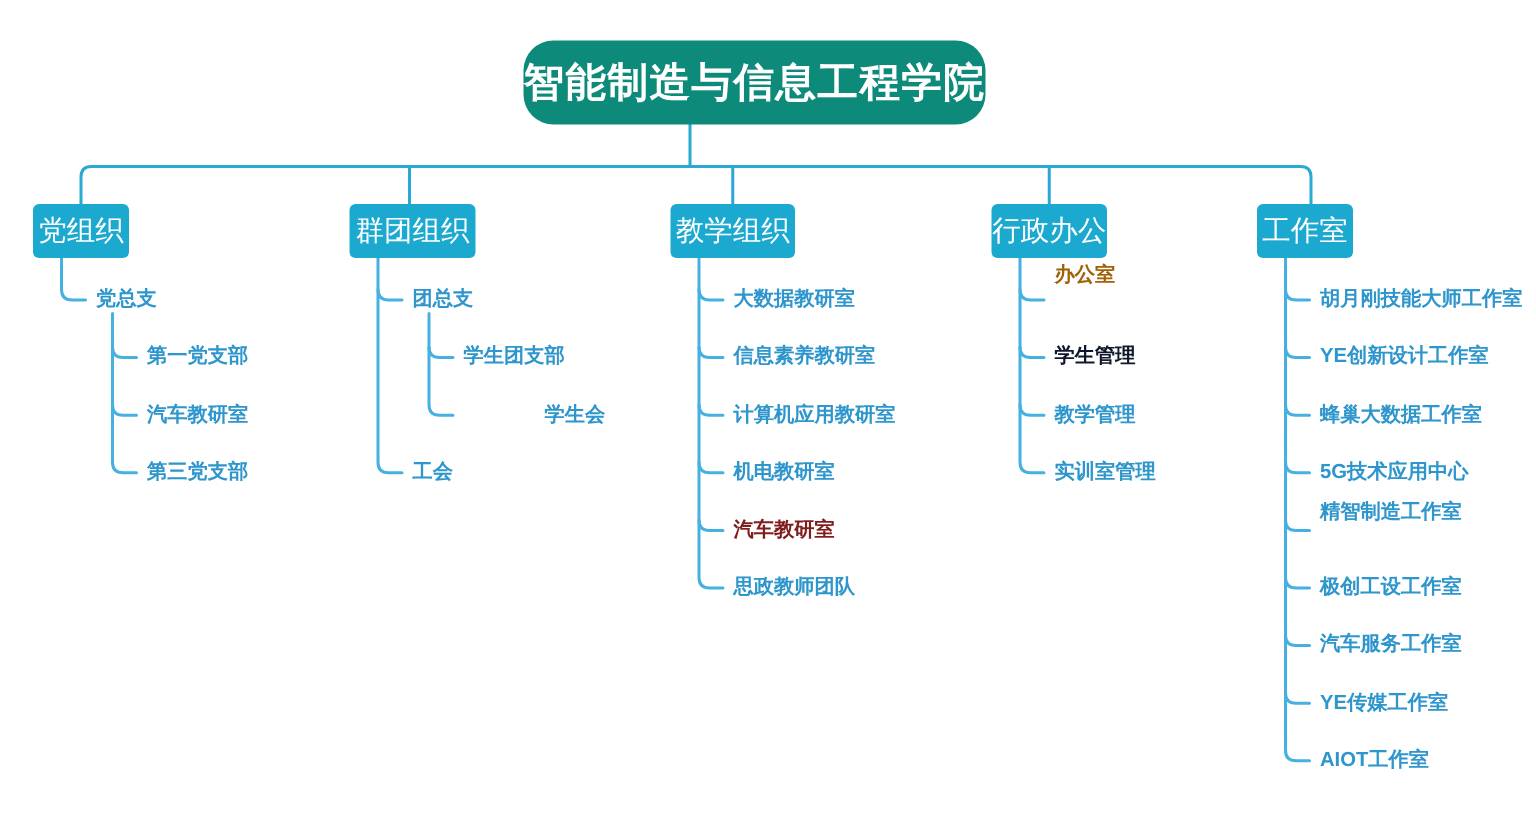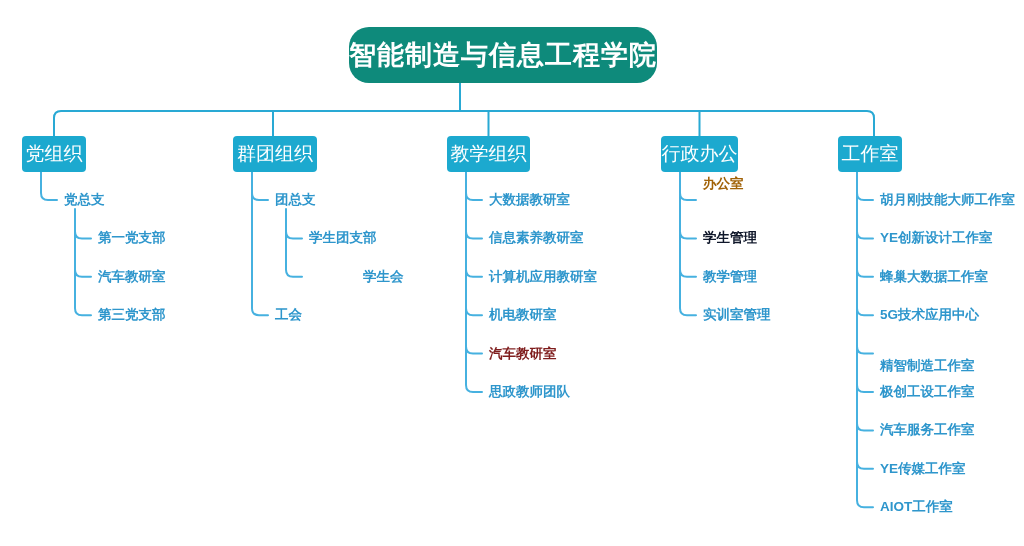--- a/index.html
+++ b/index.html
@@ -87,18 +87,18 @@
     <div class="branch-box" style="left: 661px; width: 77px; background: rgb(28, 169, 207); color: rgb(255, 255, 255);">行政办公</div>
     <div class="node-label" style="left: 703px; top: 184px; color: #a16207;">办公室</div>
     <div class="node-label" style="left: 703px; top: 238.4px; color: #0f172a;">学生管理</div>
     <div class="node-label" style="left: 703px; top: 276.8px; color: rgb(46, 150, 204);">教学管理</div>
     <div class="node-label" style="left: 703px; top: 315.2px; color: rgb(46, 150, 204);">实训室管理</div>
     <div class="branch-box" style="left: 838px; width: 64px; background: rgb(28, 169, 207); color: rgb(255, 255, 255);">工作室</div>
     <div class="node-label" style="left: 880px; top: 200px; color: rgb(46, 150, 204);">胡月刚技能大师工作室</div>
     <div class="node-label" style="left: 880px; top: 238.4px; color: rgb(46, 150, 204);">YE创新设计工作室</div>
     <div class="node-label" style="left: 880px; top: 276.8px; color: rgb(46, 150, 204);">蜂巢大数据工作室</div>
     <div class="node-label" style="left: 880px; top: 315.2px; color: rgb(46, 150, 204);">5G技术应用中心</div>
-    <div class="node-label" style="left: 880px; top: 366px; color: rgb(46, 150, 204);">精智制造工作室</div>
+    <div class="node-label" style="left: 880px; top: 342px; color: rgb(46, 150, 204);">精智制造工作室</div>
     <div class="node-label" style="left: 880px; top: 392px; color: rgb(46, 150, 204);">极创工设工作室</div>
     <div class="node-label" style="left: 880px; top: 430.4px; color: rgb(46, 150, 204);">汽车服务工作室</div>
     <div class="node-label" style="left: 880px; top: 468.8px; color: rgb(46, 150, 204);">YE传媒工作室</div>
     <div class="node-label" style="left: 880px; top: 507.2px; color: rgb(46, 150, 204);">AIOT工作室</div>
   </div>
 
 </body></html>

